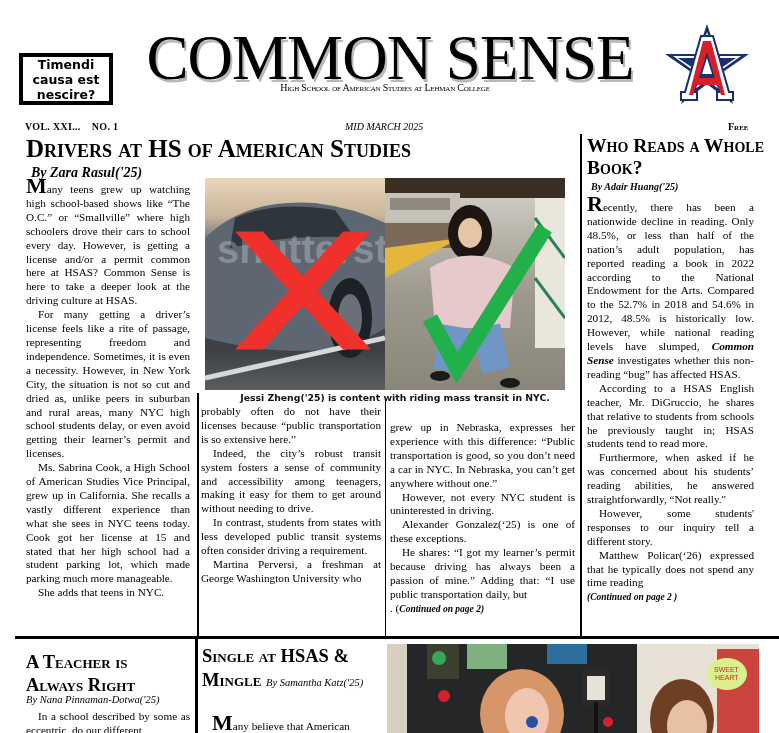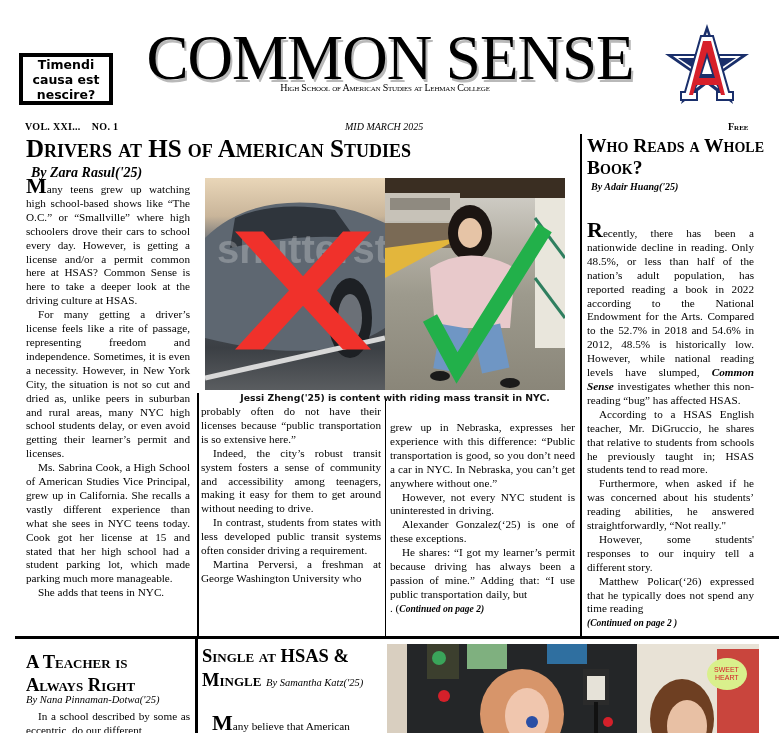--- a/index.html
+++ b/index.html
@@ -128,21 +128,21 @@
   <p class="first">grew up in Nebraska, expresses her experience with this difference: “Public transportation is good, so you don’t need a car in NYC. In Nebraska, you can’t get anywhere without one.”</p>
   <p>However, not every NYC student is uninterested in driving.</p>
   <p>Alexander Gonzalez(‘25) is one of these exceptions.</p>
   <p>He shares: “I got my learner’s permit because driving has always been a passion of mine.” Adding that: “I use public transportation daily, but</p>
   <p class="first"><span>. (</span><span class="cont">Continued on page 2)</span></p>
 </div>
 
 <div class="abs headline" style="left:587px; top:135px; width:185px; font-size:19.5px; line-height:22px;">Who Reads a Whole Book?</div>
 <div class="abs byline" style="left:591px; top:181px; font-size:10px;">By Adair Huang('25)</div>
 
-<div class="abs col" style="left:587px; top:197px; width:167px;margin-top:26px;">
+<div class="abs col" style="left:587px; top:197px; width:167px;">
   <p class="first"><span class="dropcap">R</span><span>ecently, there has been a nationwide decline in reading. Only 48.5%, or less than half of the nation’s adult population, has reported reading a book in 2022 according to the National Endowment for the Arts. Compared to the 52.7% in 2018 and 54.6% in 2012, 48.5% is historically low. However, while national reading levels have slumped, </span><b><i>Common Sense</i></b><span> investigates whether this non-reading “bug” has affected HSAS.</span></p>
   <p>According to a HSAS English teacher, Mr. DiGruccio, he shares that relative to students from schools he previously taught in; HSAS students tend to read more.</p>
   <p>Furthermore, when asked if he was concerned about his students’ reading abilities, he answered straightforwardly, “Not really."</p>
   <p>However, some students' responses to our inquiry tell a different story.</p>
   <p>Matthew Policar(‘26) expressed that he typically does not spend any time reading</p>
   <p class="first"><span class="cont">(Continued on page 2 )</span></p>
 </div>
 
 <div class="abs headline" style="left:26px; top:651px; font-size:18.5px; line-height:23px;">
   <div>A Teacher is</div>

